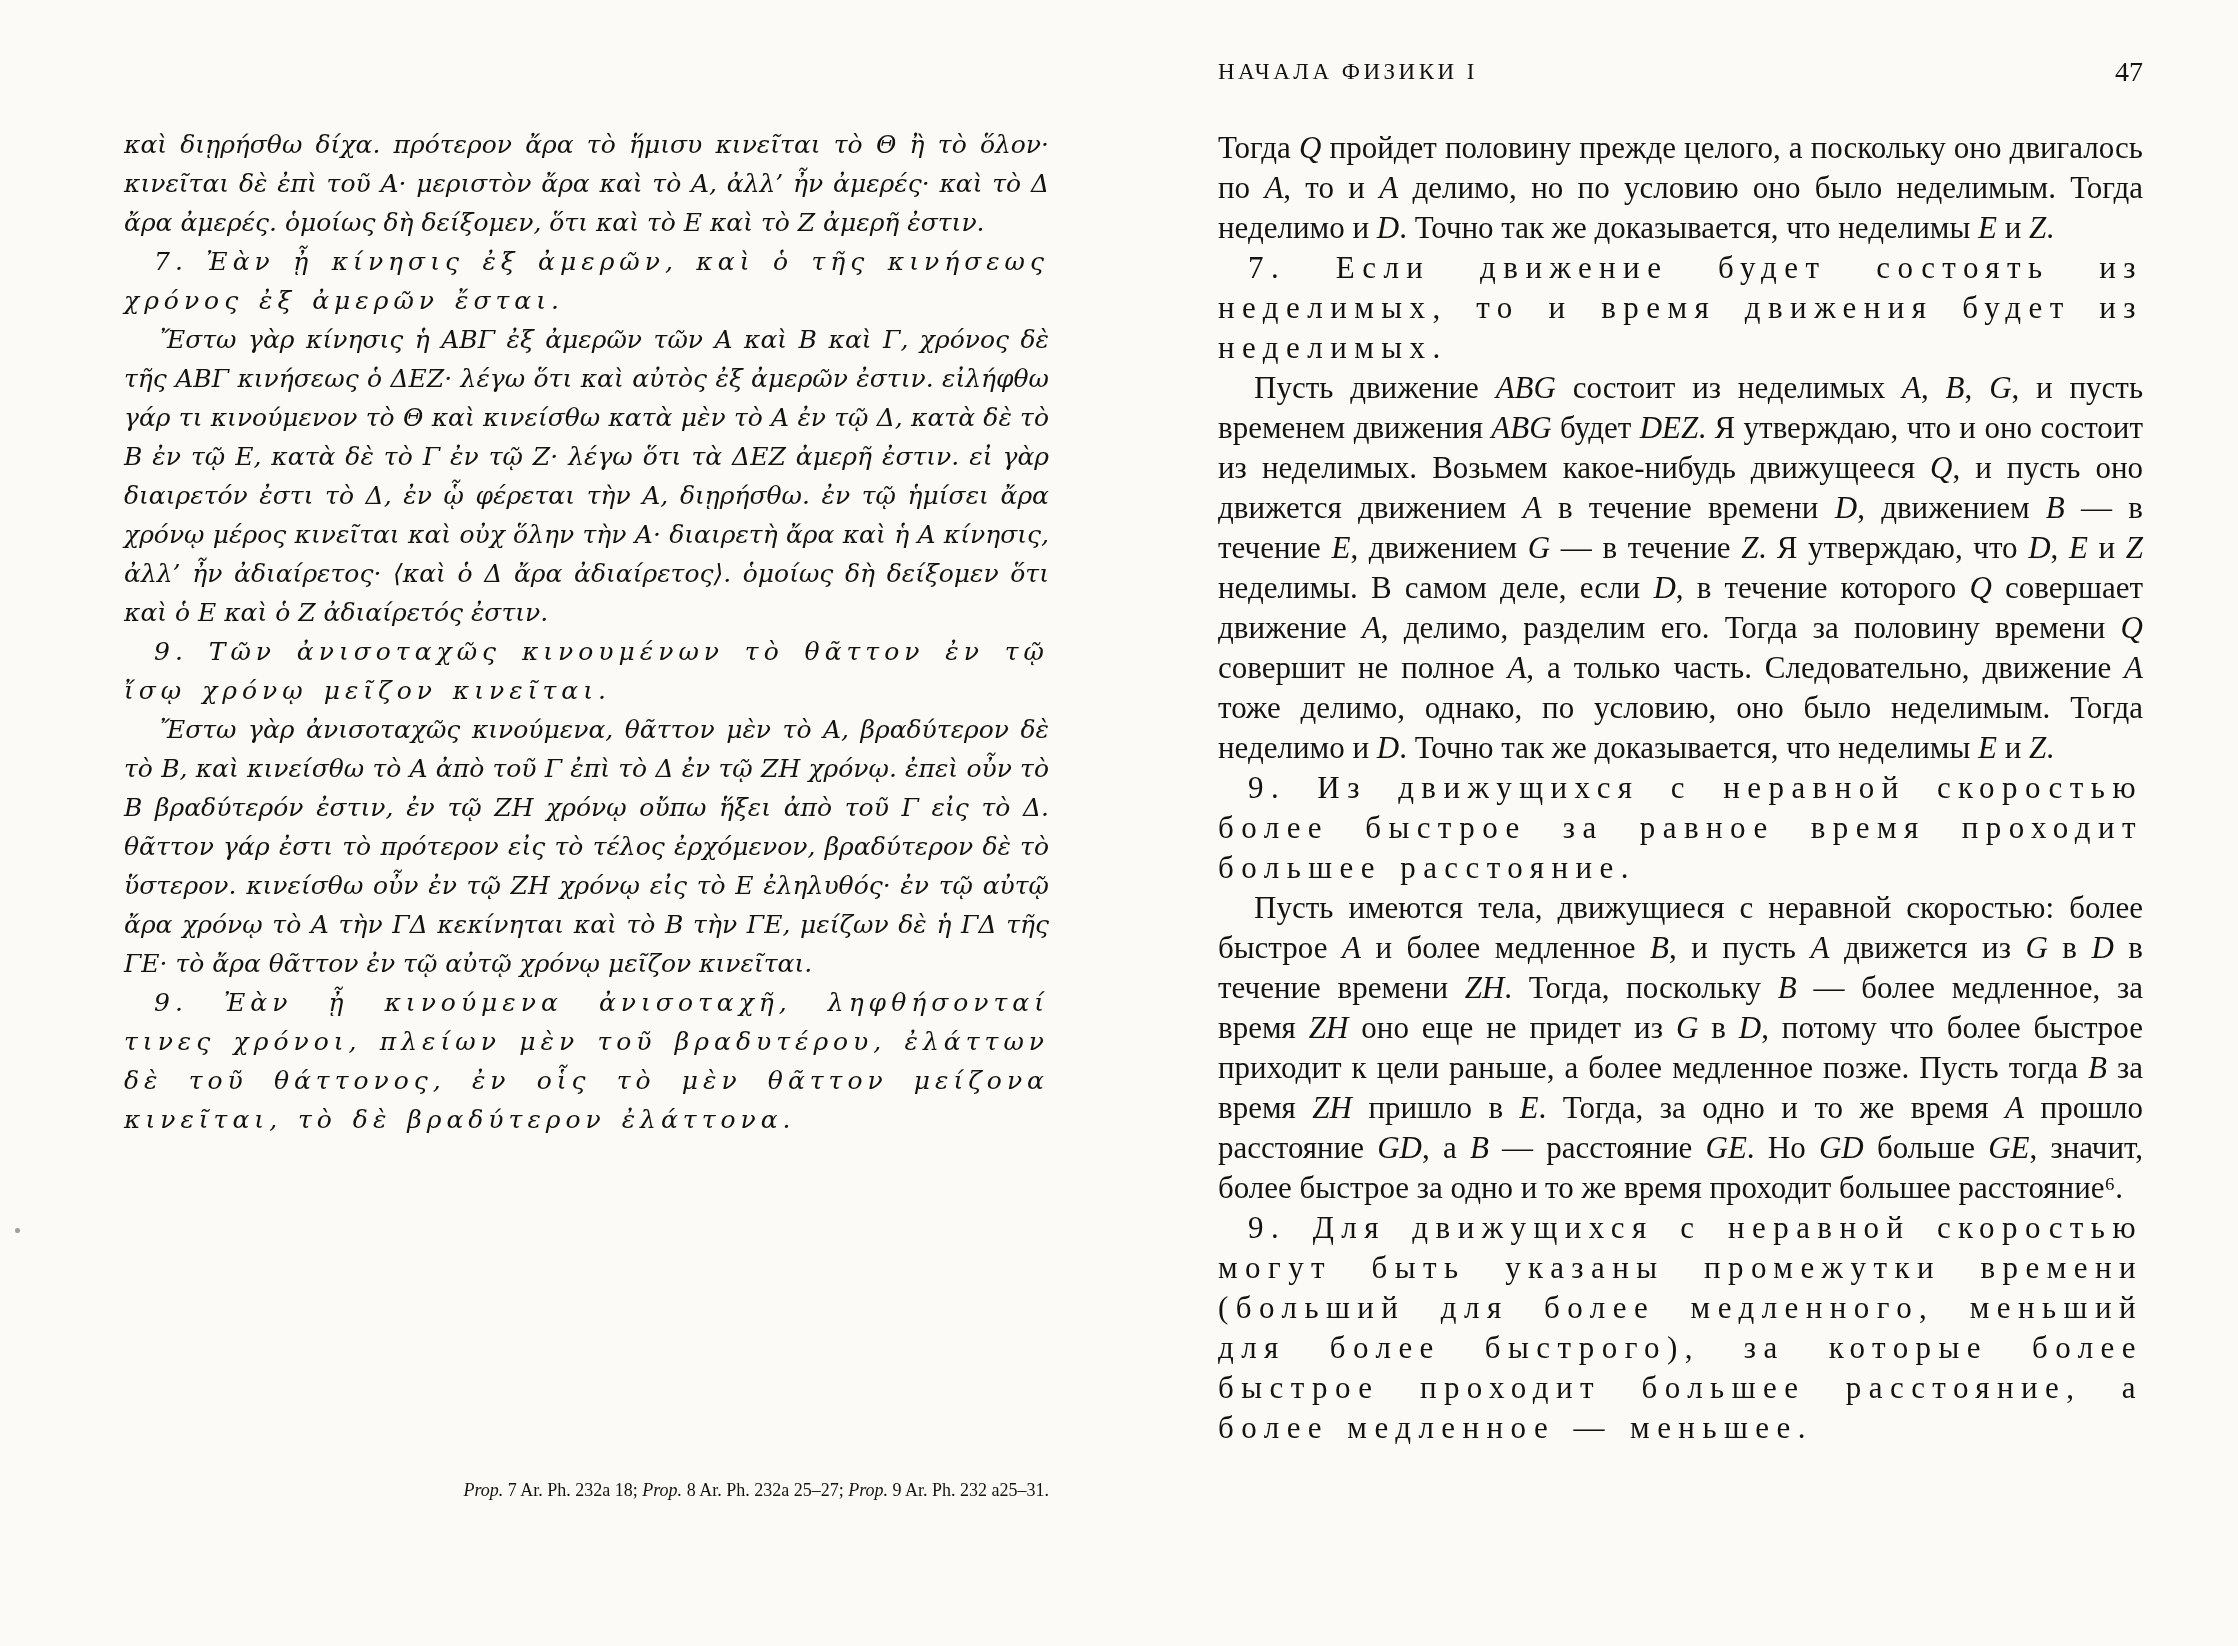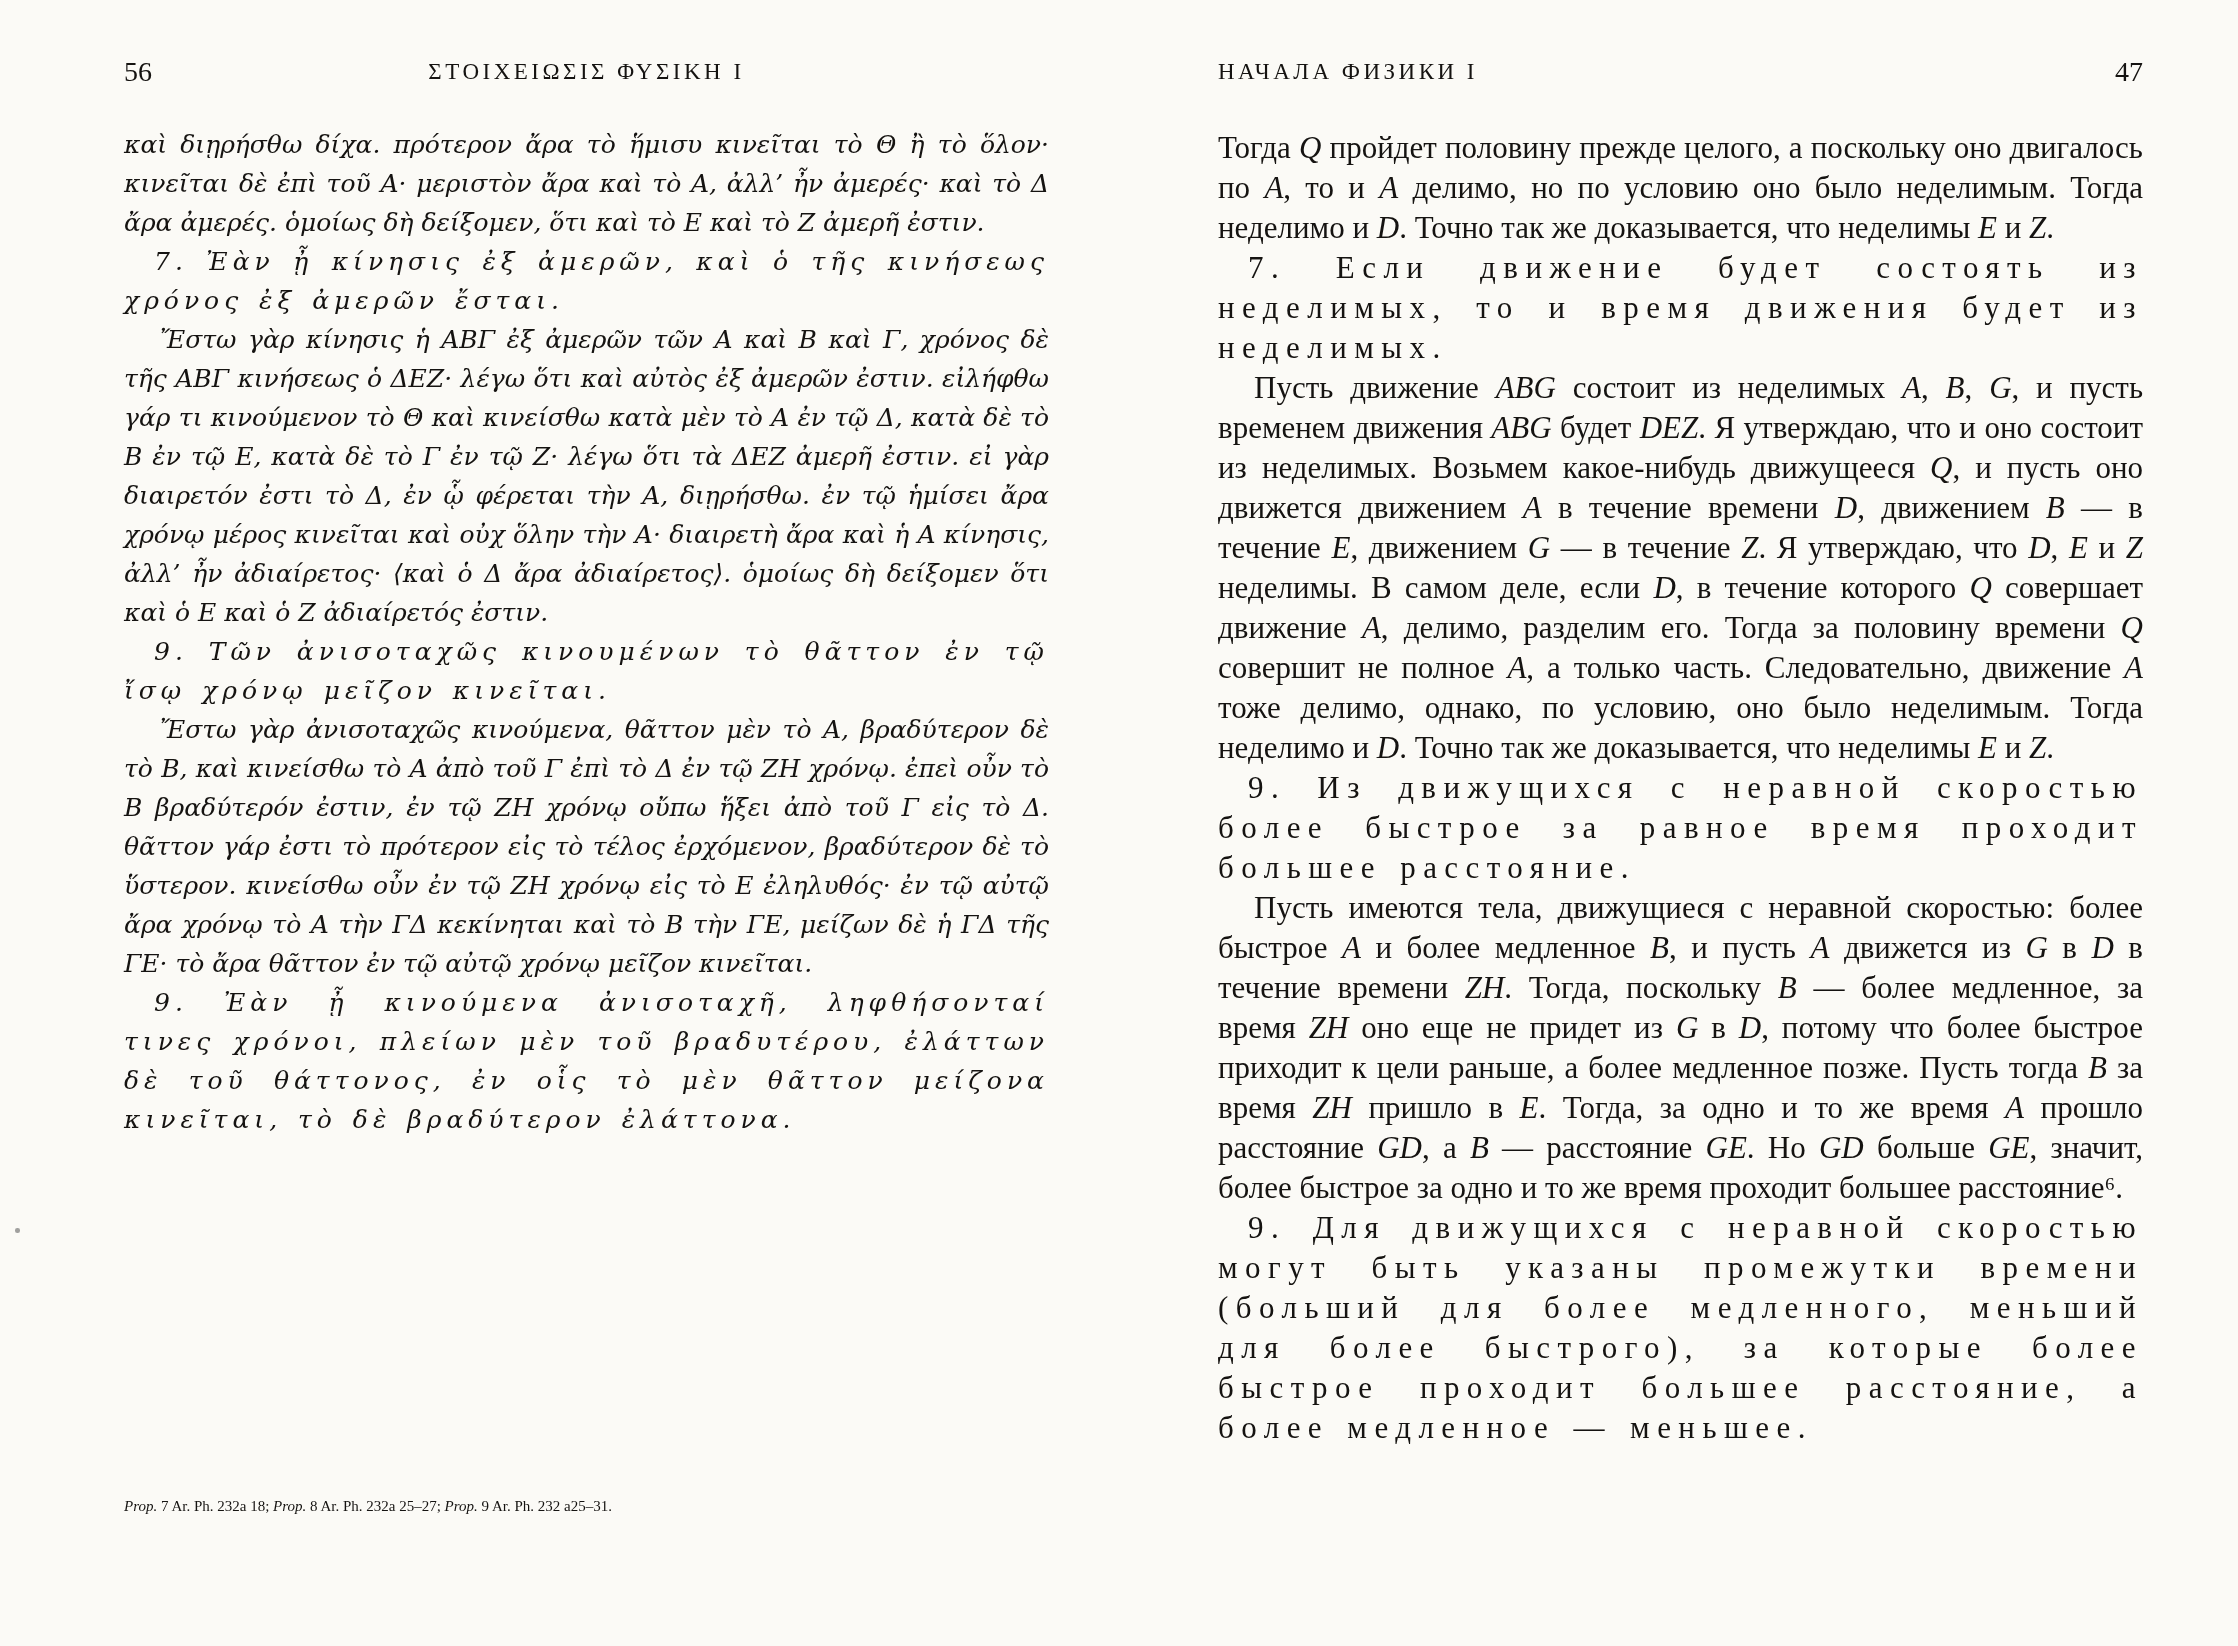--- a/index.html
+++ b/index.html
@@ -57,44 +57,39 @@
   }
   .russian-text .para.theorem{
     letter-spacing:0.24em;
     word-spacing:0.10em;
   }
   .russian-text i{font-style:italic;}
 
   
   .footnote{
     position:absolute;left:124px;top:1477px;width:925px;
-    text-align:left;
-    font-size:15px;line-height:26px;
+    text-align:right;
+    font-size:18px;line-height:26px;
     font-family:"Liberation Serif", serif;
-    margin-top:16px;
   }
   .footnote i{font-style:italic;}
 
   
   .speck{
     position:absolute;left:15px;top:1228px;
     width:4.5px;height:4.5px;border-radius:50%;
     background:#555;opacity:.55;
   }
 </style>
 </head>
 <body>
 
 <div class="spread">
 
   <section class="page lp">
-    <div class="pagehead">
-      <span class="pageno">56</span>
-      <span class="runhead">ΣΤΟΙΧΕΙΩΣΙΣ ΦΥΣΙΚΗ Ι</span>
-    </div>
     <div class="textcol greek-text" id="left-paras">
         <p class="para body noindent">καὶ διῃρήσθω δίχα. πρότερον ἄρα τὸ ἥμισυ κινεῖται τὸ Θ ἢ τὸ ὅλον· κινεῖται δὲ ἐπὶ τοῦ Α· μεριστὸν ἄρα καὶ τὸ Α, ἀλλ’ ἦν ἀμερές· καὶ τὸ Δ ἄρα ἀμερές. ὁμοίως δὴ δείξομεν, ὅτι καὶ τὸ Ε καὶ τὸ Ζ ἀμερῆ ἐστιν.</p>
         <p class="para theorem">7. Ἐὰν ᾖ κίνησις ἐξ ἀμερῶν, καὶ ὁ τῆς κινήσεως χρόνος ἐξ ἀμερῶν ἔσται.</p>
         <p class="para body indent">Ἔστω γὰρ κίνησις ἡ ΑΒΓ ἐξ ἀμερῶν τῶν Α καὶ Β καὶ Γ, χρόνος δὲ τῆς ΑΒΓ κινήσεως ὁ ΔΕΖ· λέγω ὅτι καὶ αὐτὸς ἐξ ἀμερῶν ἐστιν. εἰλήφθω γάρ τι κινούμενον τὸ Θ καὶ κινείσθω κατὰ μὲν τὸ Α ἐν τῷ Δ, κατὰ δὲ τὸ Β ἐν τῷ Ε, κατὰ δὲ τὸ Γ ἐν τῷ Ζ· λέγω ὅτι τὰ ΔΕΖ ἀμερῆ ἐστιν. εἰ γὰρ διαιρετόν ἐστι τὸ Δ, ἐν ᾧ φέρεται τὴν Α, διῃρήσθω. ἐν τῷ ἡμίσει ἄρα χρόνῳ μέρος κινεῖται καὶ οὐχ ὅλην τὴν Α· διαιρετὴ ἄρα καὶ ἡ Α κίνησις, ἀλλ’ ἦν ἀδιαίρετος· ⟨καὶ ὁ Δ ἄρα ἀδιαίρετος⟩. ὁμοίως δὴ δείξομεν ὅτι καὶ ὁ Ε καὶ ὁ Ζ ἀδιαίρετός ἐστιν.</p>
         <p class="para theorem">9. Τῶν ἀνισοταχῶς κινουμένων τὸ θᾶττον ἐν τῷ ἴσῳ χρόνῳ μεῖζον κινεῖται.</p>
         <p class="para body indent">Ἔστω γὰρ ἀνισοταχῶς κινούμενα, θᾶττον μὲν τὸ Α, βραδύτερον δὲ τὸ Β, καὶ κινείσθω τὸ Α ἀπὸ τοῦ Γ ἐπὶ τὸ Δ ἐν τῷ ΖΗ χρόνῳ. ἐπεὶ οὖν τὸ Β βραδύτερόν ἐστιν, ἐν τῷ ΖΗ χρόνῳ οὔπω ἥξει ἀπὸ τοῦ Γ εἰς τὸ Δ. θᾶττον γάρ ἐστι τὸ πρότερον εἰς τὸ τέλος ἐρχόμενον, βραδύτερον δὲ τὸ ὕστερον. κινείσθω οὖν ἐν τῷ ΖΗ χρόνῳ εἰς τὸ Ε ἐληλυθός· ἐν τῷ αὐτῷ ἄρα χρόνῳ τὸ Α τὴν ΓΔ κεκίνηται καὶ τὸ Β τὴν ΓΕ, μείζων δὲ ἡ ΓΔ τῆς ΓΕ· τὸ ἄρα θᾶττον ἐν τῷ αὐτῷ χρόνῳ μεῖζον κινεῖται.</p>
         <p class="para theorem">9. Ἐὰν ᾖ κινούμενα ἀνισοταχῆ, ληφθήσονταί τινες χρόνοι, πλείων μὲν τοῦ βραδυτέρου, ἐλάττων δὲ τοῦ θάττονος, ἐν οἷς τὸ μὲν θᾶττον μείζονα κινεῖται, τὸ δὲ βραδύτερον ἐλάττονα.</p>
       </div>
     <div class="footnote" id="left-footnote"><i>Prop.</i> 7 Ar. Ph. 232a 18; <i>Prop.</i> 8 Ar. Ph. 232a 25–27; <i>Prop.</i> 9 Ar. Ph. 232 a25–31.</div>
   </section>

